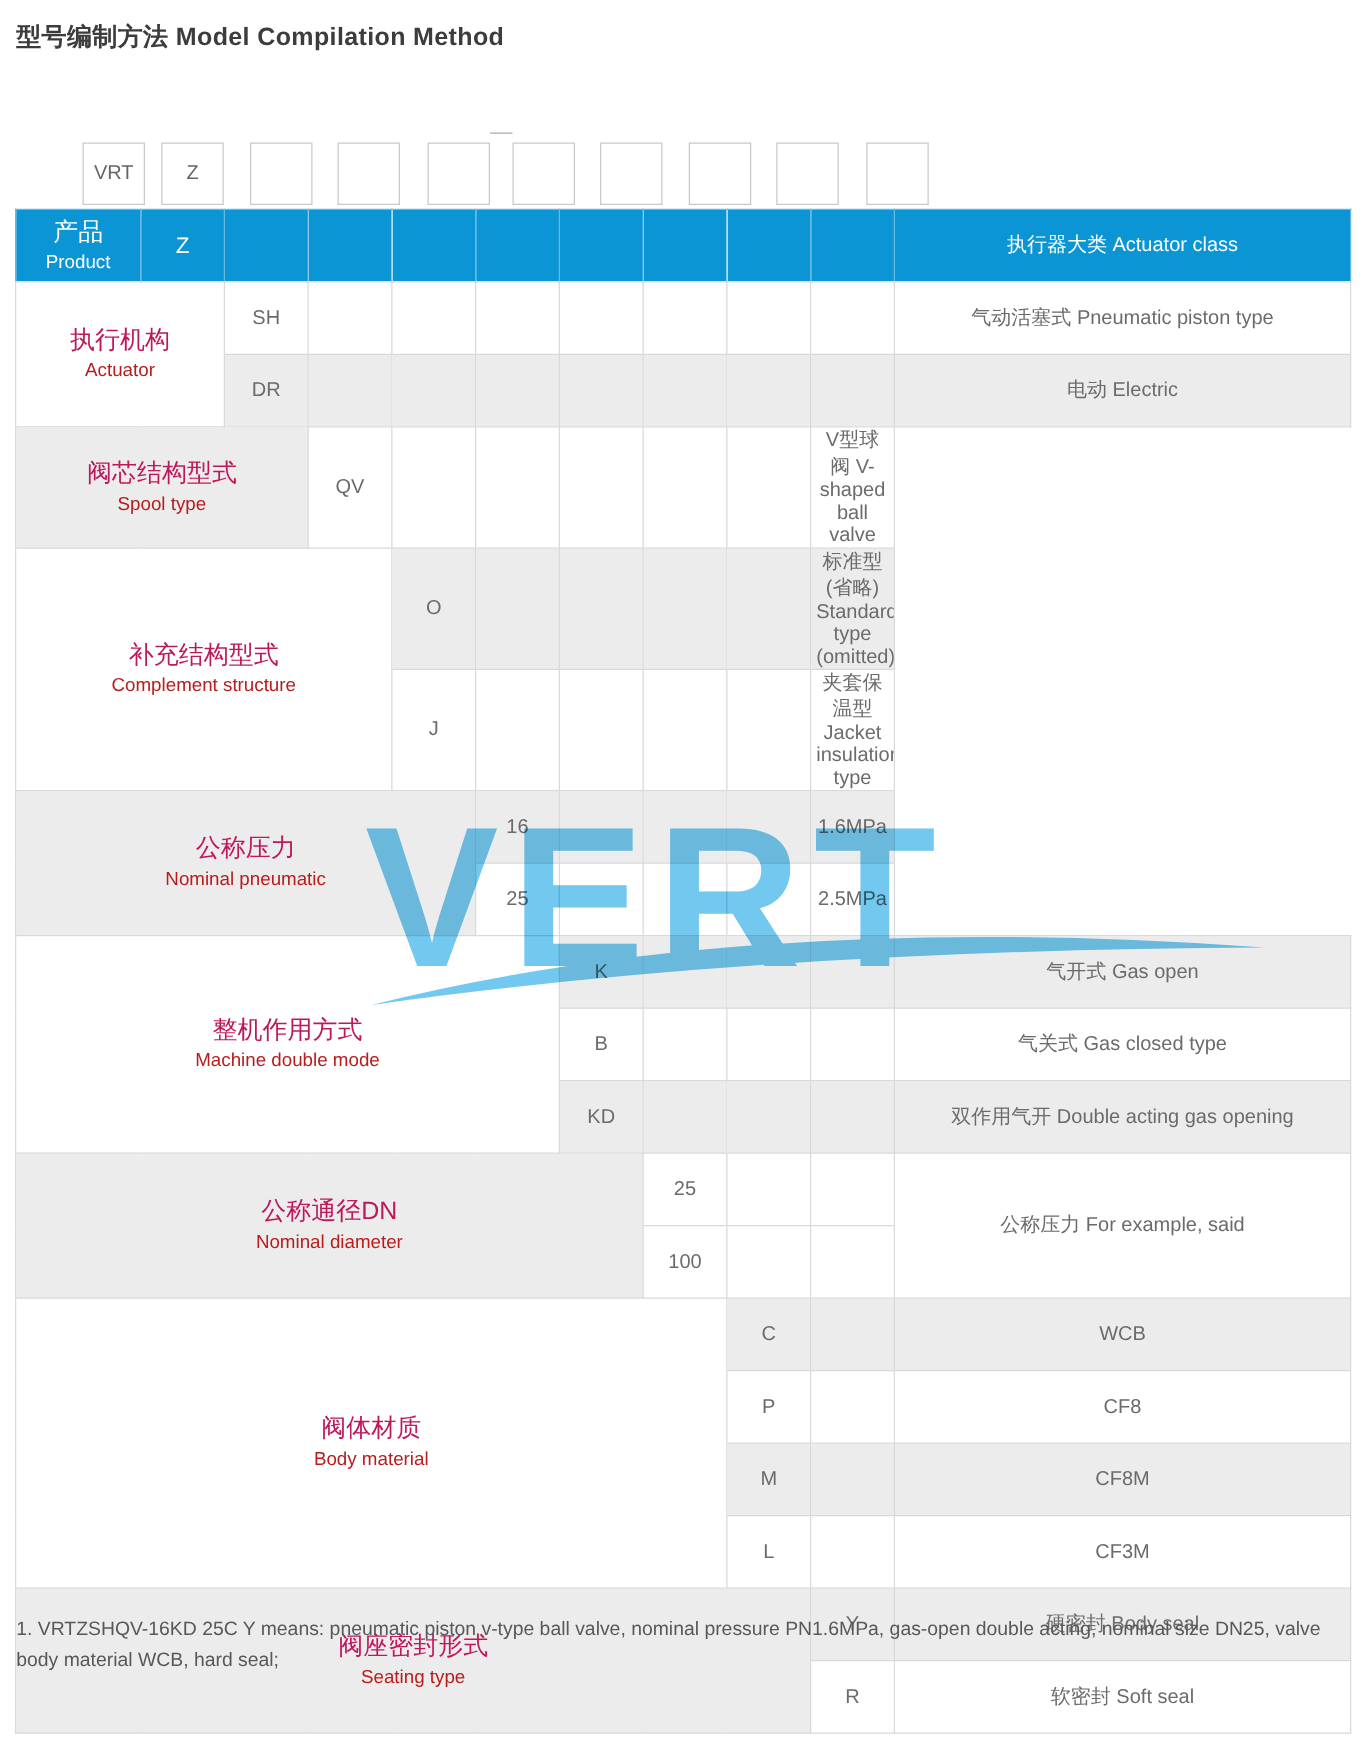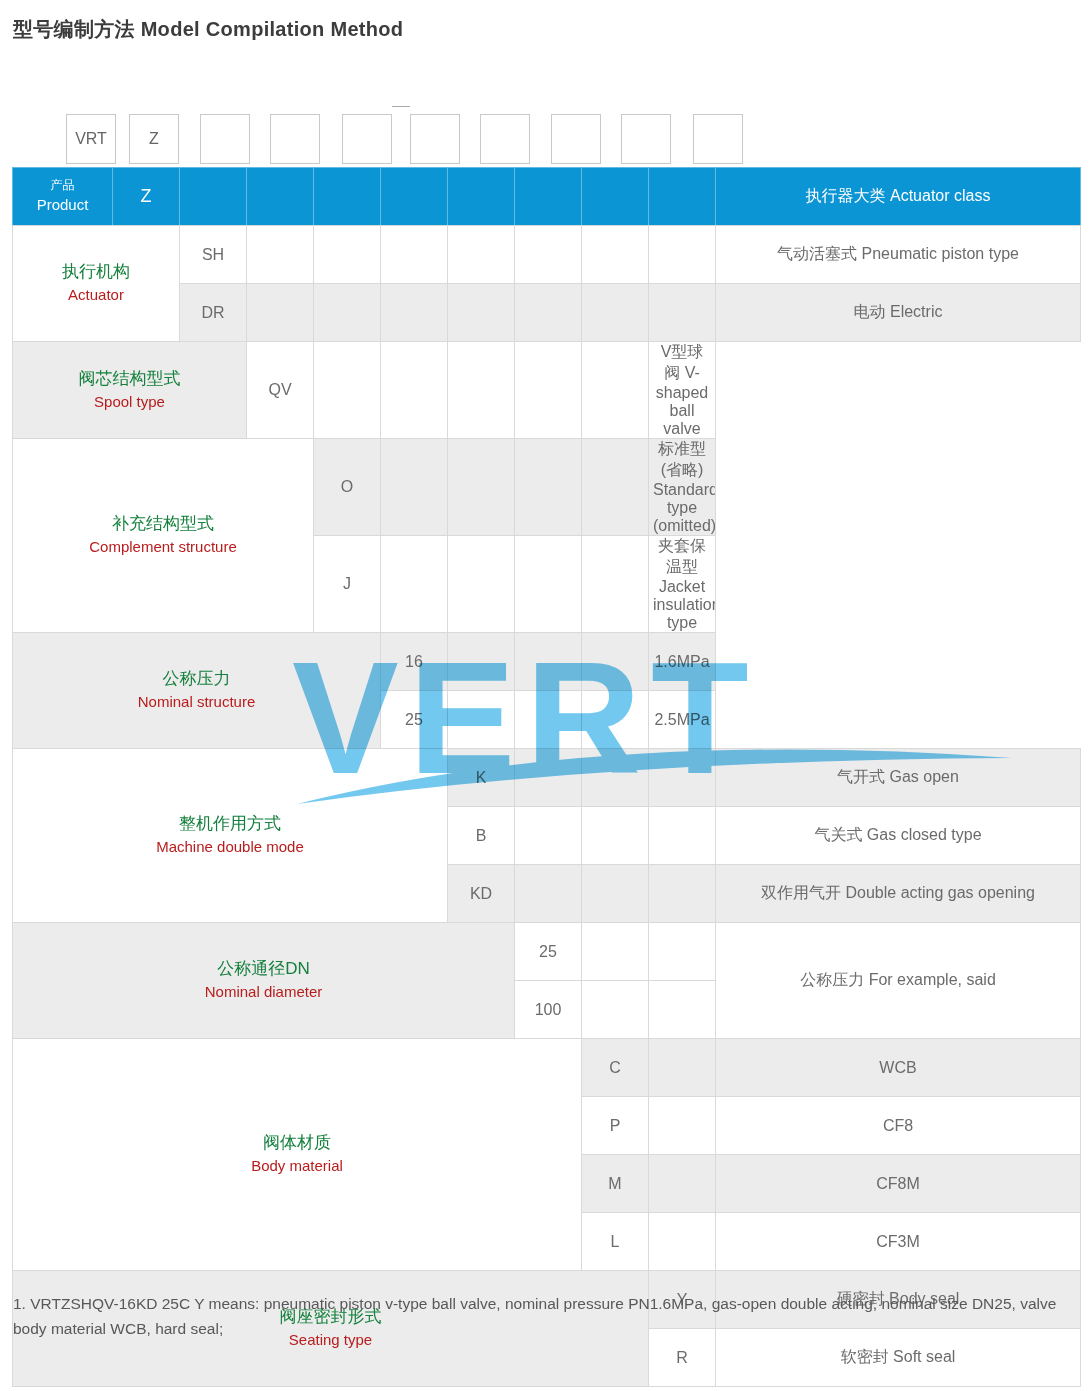--- a/index.html
+++ b/index.html
@@ -11,24 +11,24 @@
 
   .boxes { position:absolute; left:0; top:82px; height:50px; width:1092px; }
   .mbox { position:absolute; top:0; width:50px; height:50px; border:1px solid #c9c9c9; background:#fff;
           display:flex; align-items:center; justify-content:center; font-size:16px; color:#666;margin-top:32px; }
   .dash { position:absolute; top:24px; left:392px; width:18px; border-top:1px solid #aaa; }
 
   table.model { position:absolute; left:12px; top:167px; width:1068px; border-collapse:collapse; table-layout:fixed; background:#fff; }
   table.model td { border:1px solid #d9d9d9; height:58px; padding:0 4px; text-align:center; vertical-align:middle;
                    font-size:16px; color:#6b6b6b; background:#fff; overflow:hidden; }
   table.model td.g { background:#ececec; }
-  td.lab .zh { display:block; font-size:17px; color:#15803d; line-height:1.35; }
+  td.lab .zh { display:block; font-size:20px; color:#be185d; line-height:1.35; }
   td.lab .en { display:block; font-size:15px; color:#b91c1c; line-height:1.35; margin-top:1px; }
   tr.hd td { background:#0b95d5; color:#fff; border:1px solid #64b9e2; border-bottom:1px solid #d9d9d9; }
-  tr.hd td .zh { display:block; font-size:12px; color:#fff; line-height:1.3; }
+  tr.hd td .zh { display:block; font-size:20px; color:#fff; line-height:1.3; }
   tr.hd td .en { display:block; font-size:15px; color:#fff; line-height:1.3;text-align:center; }
   tr.hd td.zcell { font-size:18px; }
   tr.hd td.desc { font-size:16px; }
 
   .wm { position:absolute; left:0; top:0; width:1092px; height:1391px; pointer-events:none; mix-blend-mode:multiply; opacity:.92; }
 
   .footer { position:absolute; left:13px; top:1292px; width:1066px; }
   .footer .zh { font-size:17px; color:#58585a; margin-bottom:10px; letter-spacing:.2px; }
   .footer .en { font-size:15.5px; color:#58585a; line-height:1.6; }
 </style>
@@ -144,21 +144,21 @@
       <td></td>
           <td></td>
       <td></td>
           <td></td>
       <td class="desc">夹套保温型 Jacket insulation type</td>
     </tr>
 
     <tr>
       <td class="lab g" colspan="5" rowspan="2">
         <span class="zh">公称压力</span>
-        <span class="en">Nominal structure</span>
+        <span class="en">Nominal pneumatic</span>
       </td>
       <td class="code g">16</td>
       <td class="g"></td>
           <td class="g"></td>
       <td class="g"></td>
       <td class="desc g">1.6MPa</td>
     </tr>
     <tr>
       <td class="code">25</td>
       <td></td>

